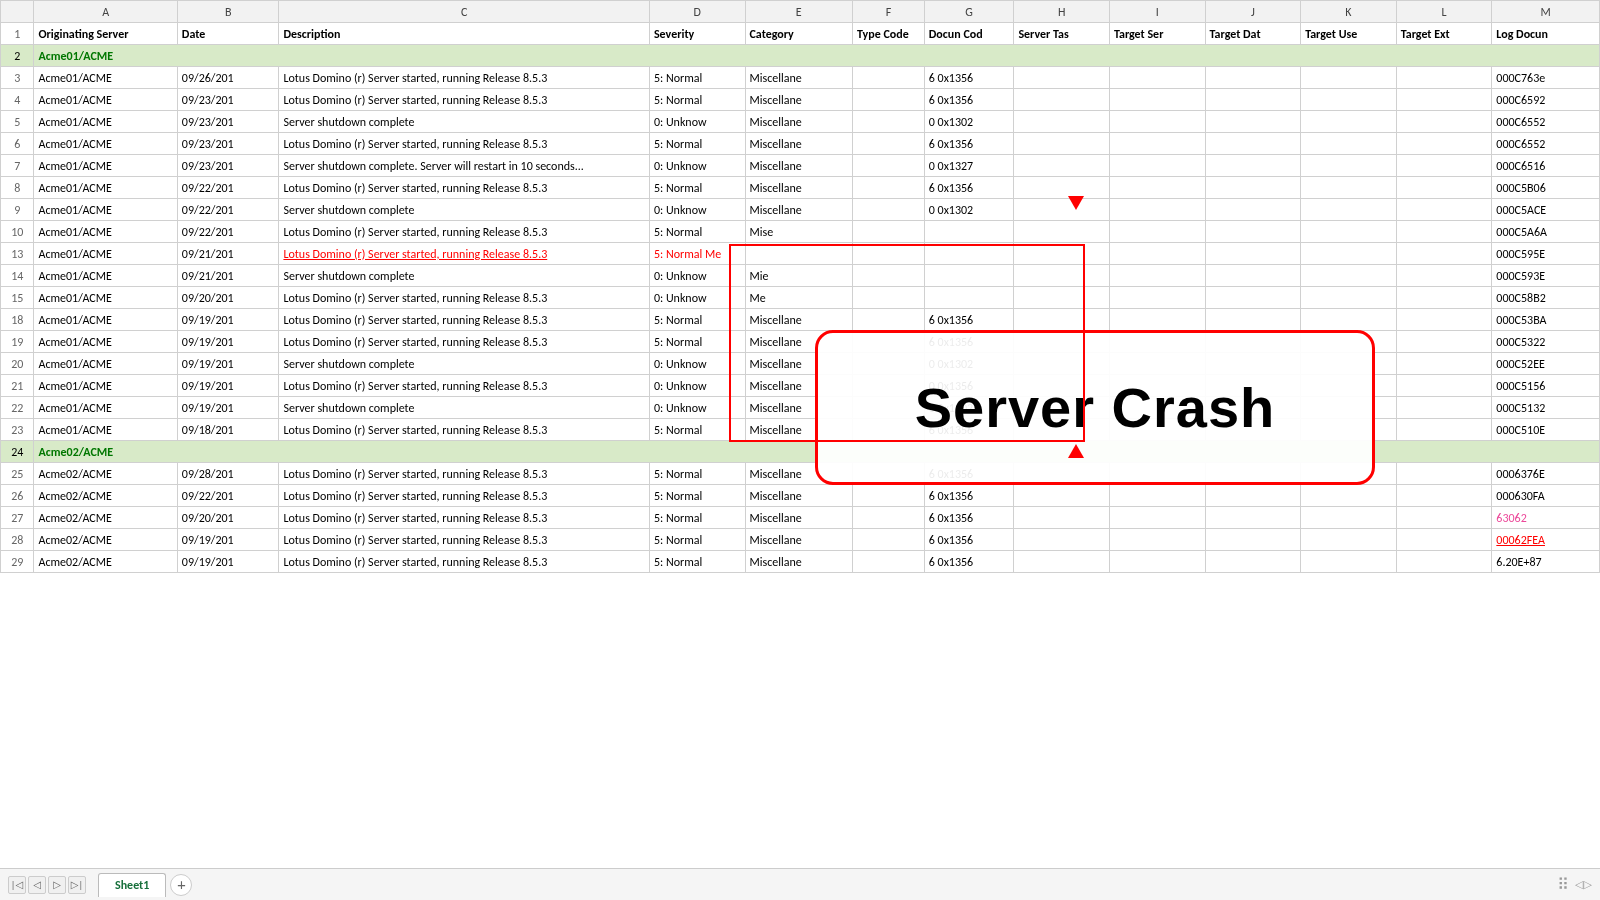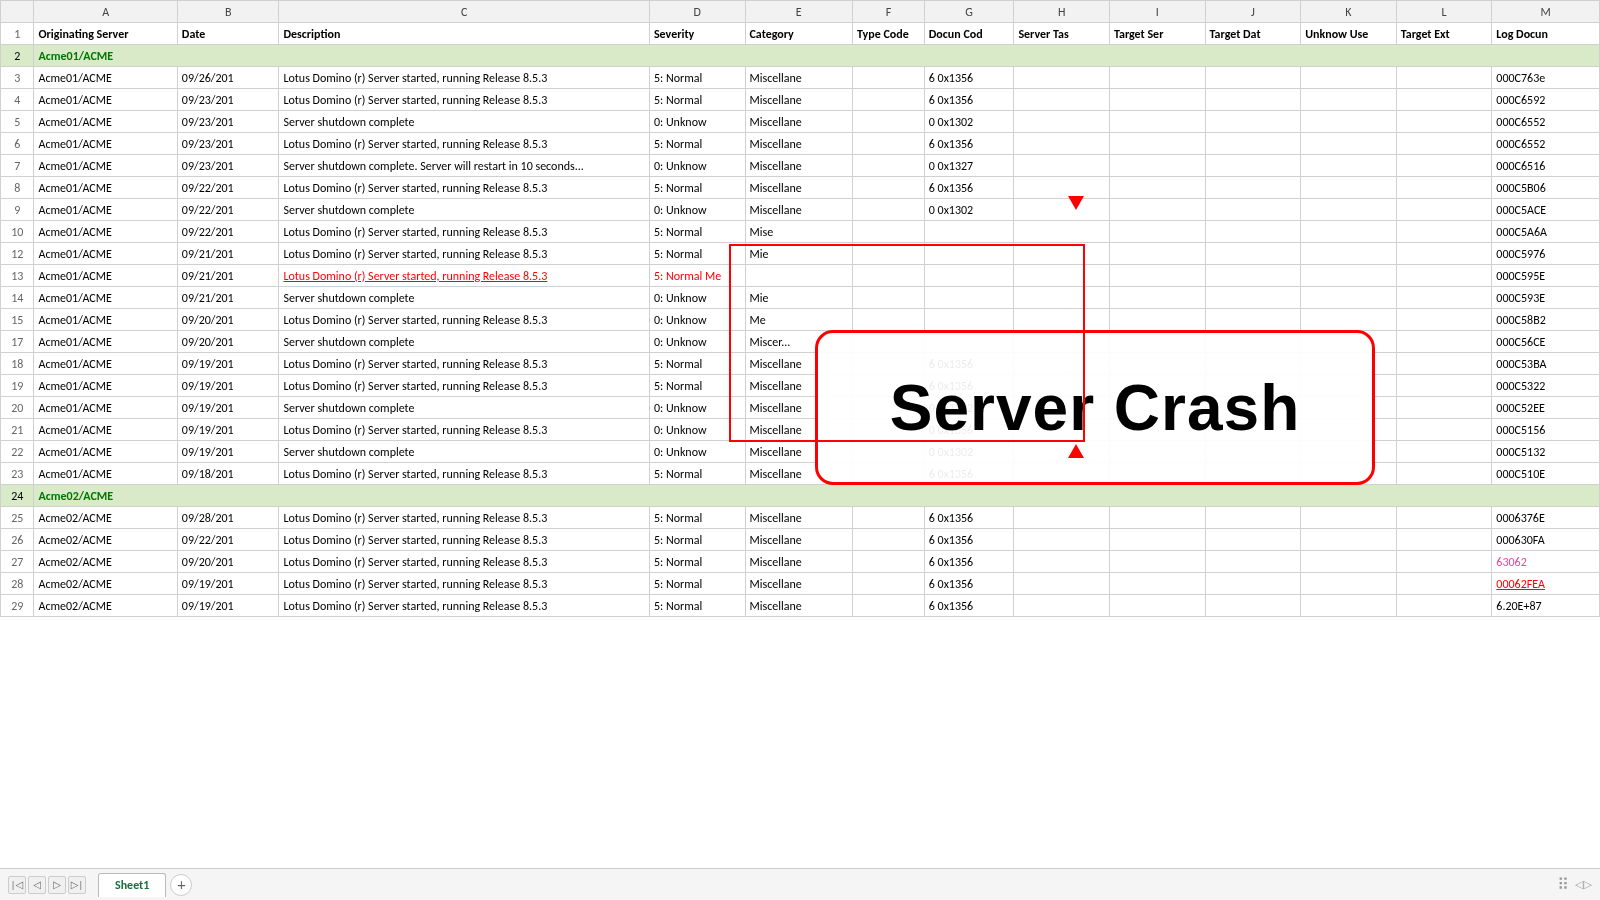--- a/index.html
+++ b/index.html
@@ -165,21 +165,21 @@
       height: 155px;
       border: 3px solid red;
       border-radius: 18px;
       background: rgba(255,255,255,0.92);
       display: flex;
       align-items: center;
       justify-content: center;
     }
 
     .server-crash-text {
-      font-size: 64px;
+      font-size: 56px;
       font-weight: 900;
       color: #000;
       font-family: Arial, sans-serif;
       letter-spacing: 1px;
     }
 
     
     .red-selection-box {
       position: absolute;
       top: 244px;
@@ -271,21 +271,21 @@
             <td><strong>Originating Server</strong></td>
             <td><strong>Date</strong></td>
             <td><strong>Description</strong></td>
             <td><strong>Severity</strong></td>
             <td><strong>Category</strong></td>
             <td><strong>Type Code</strong></td>
             <td><strong>Docun Cod</strong></td>
             <td><strong>Server Tas</strong></td>
             <td><strong>Target Ser</strong></td>
             <td><strong>Target Dat</strong></td>
-            <td><strong>Unknow Use</strong></td>
+            <td><strong>Target Use</strong></td>
             <td><strong>Target Ext</strong></td>
             <td><strong>Log Docun</strong></td>
           </tr>
         </thead>
         <tbody id="table-body">
         <tr class="group-header">
       <td class="row-num">2</td>
       <td colspan="13" style="color:#007700;font-weight:bold;">Acme01/ACME</td>
     </tr>
             <tr class="data-row">
@@ -410,36 +410,20 @@
       <td></td>
       <td></td>
       <td></td>
       <td></td>
       <td></td>
       <td></td>
       <td></td>
       <td style="">000C5A6A</td>
     </tr>
             <tr class="data-row">
-      <td class="row-num">12</td>
-      <td>Acme01/ACME</td>
-      <td>09/21/201</td>
-      <td style="">Lotus Domino (r) Server started, running Release 8.5.3</td>
-      <td style="">5: Normal</td>
-      <td>Miе</td>
-      <td></td>
-      <td></td>
-      <td></td>
-      <td></td>
-      <td></td>
-      <td></td>
-      <td></td>
-      <td style="">000C5976</td>
-    </tr>
-            <tr class="data-row">
       <td class="row-num">13</td>
       <td>Acme01/ACME</td>
       <td>09/21/201</td>
       <td style="color:red;text-decoration:underline;">Lotus Domino (r) Server started, running Release 8.5.3</td>
       <td style="color:red;">5: Normal Mе</td>
       <td></td>
       <td></td>
       <td></td>
       <td></td>
       <td></td>
@@ -472,36 +456,20 @@
       <td style="">0: Unknow</td>
       <td>Mе</td>
       <td></td>
       <td></td>
       <td></td>
       <td></td>
       <td></td>
       <td></td>
       <td></td>
       <td style="">000C58B2</td>
-    </tr>
-            <tr class="data-row">
-      <td class="row-num">17</td>
-      <td>Acme01/ACME</td>
-      <td>09/20/201</td>
-      <td style="">Server shutdown complete</td>
-      <td style="">0: Unknow</td>
-      <td>Miscеr...</td>
-      <td></td>
-      <td></td>
-      <td></td>
-      <td></td>
-      <td></td>
-      <td></td>
-      <td></td>
-      <td style="">000C56CE</td>
     </tr>
             <tr class="data-row">
       <td class="row-num">18</td>
       <td>Acme01/ACME</td>
       <td>09/19/201</td>
       <td style="">Lotus Domino (r) Server started, running Release 8.5.3</td>
       <td style="">5: Normal</td>
       <td>Miscellanе</td>
       <td></td>
       <td>6 0x1356</td>

